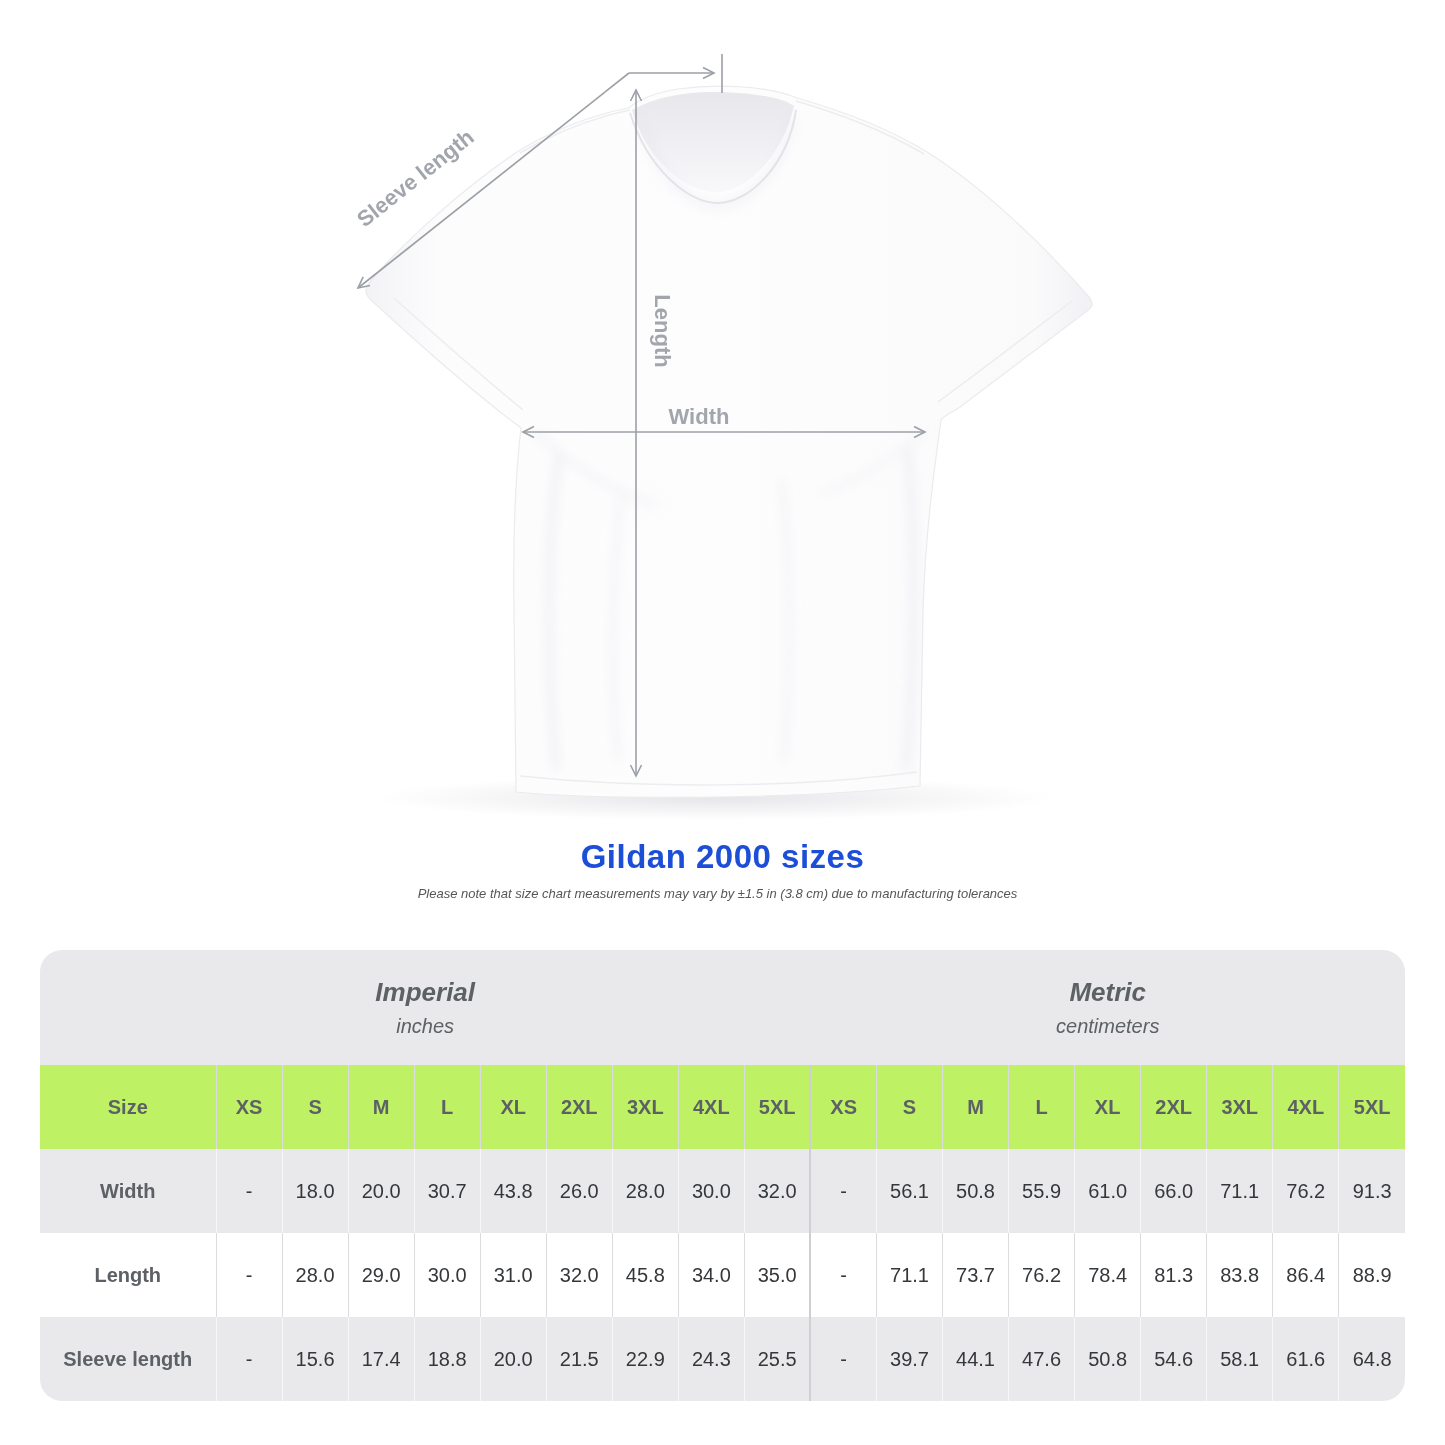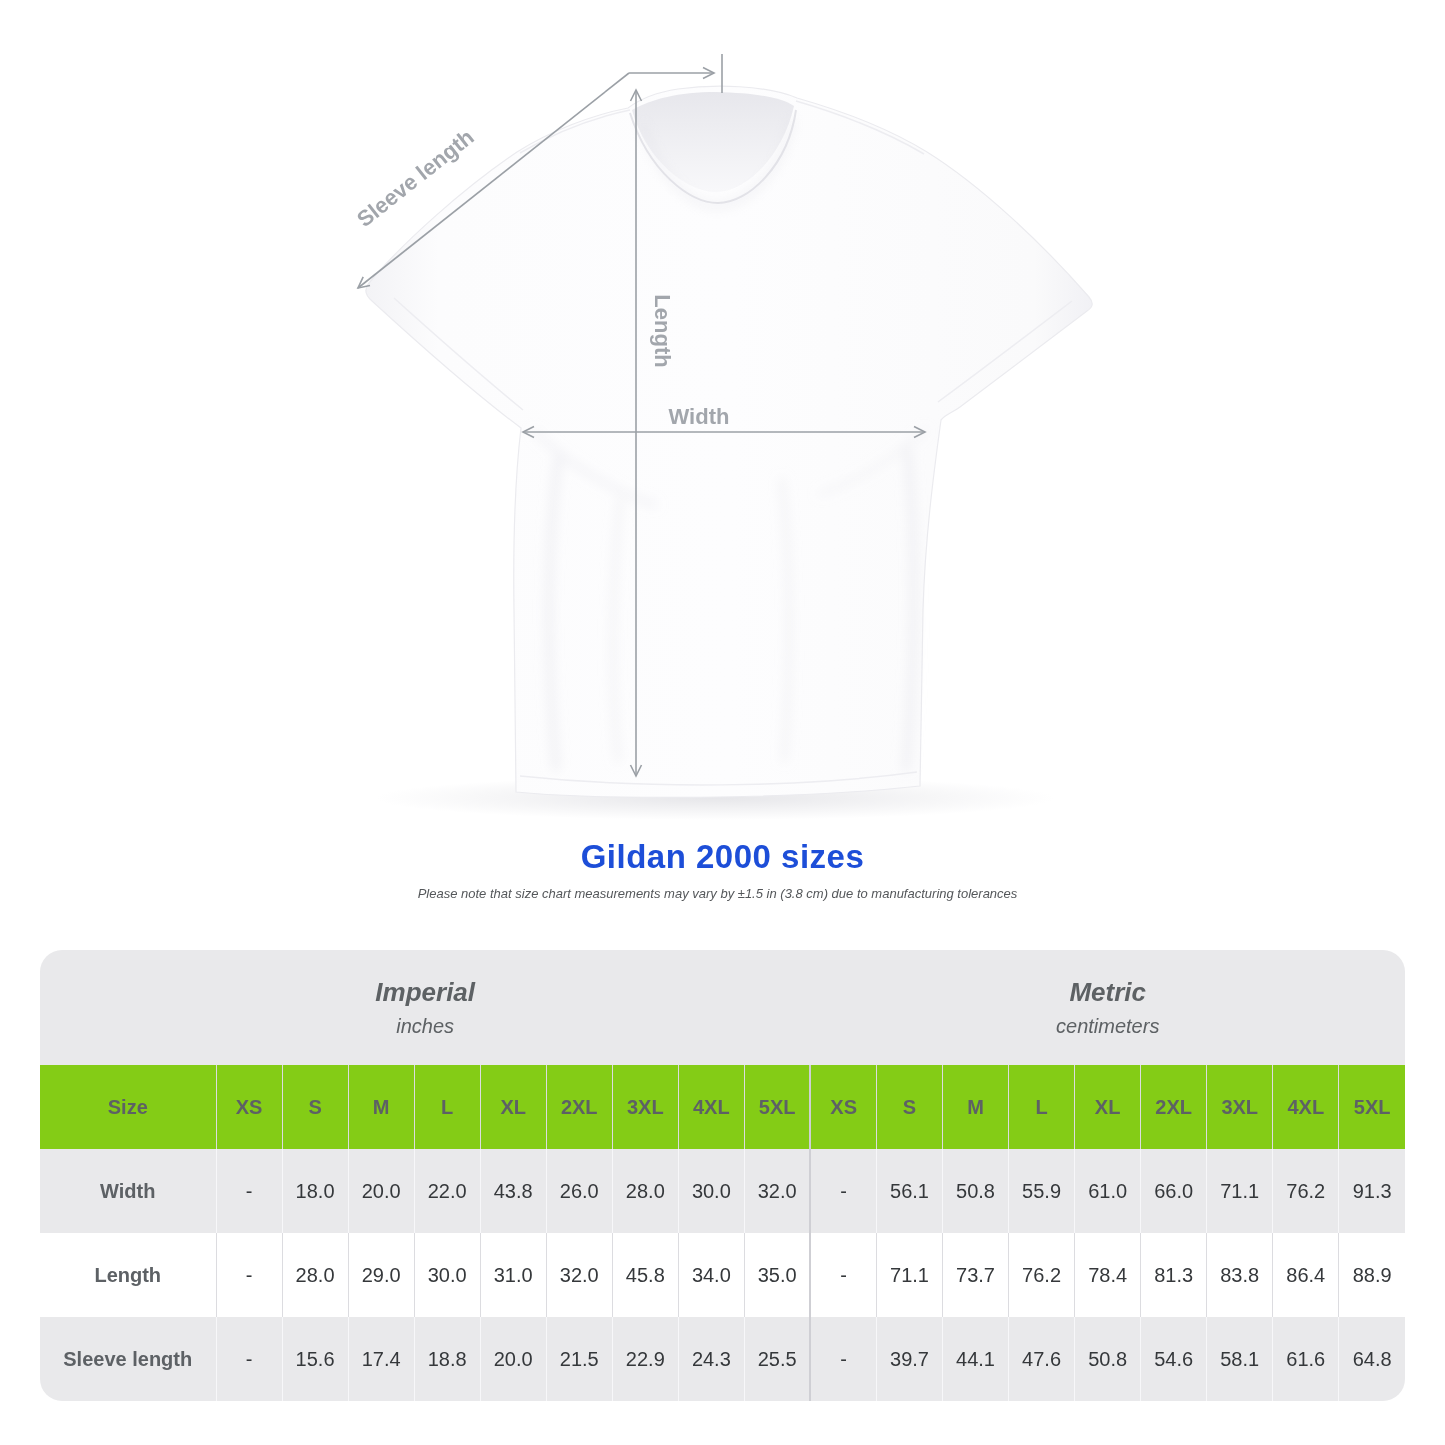--- a/index.html
+++ b/index.html
@@ -18,21 +18,21 @@
   
   .table-wrap{position:absolute;left:40px;top:950px;width:1365px;height:451px;
               border-radius:22px;overflow:hidden;}
   table.sizes{width:100%;height:100%;border-collapse:collapse;table-layout:fixed;}
   table.sizes td,table.sizes th{padding:0;text-align:center;vertical-align:middle;}
 
   tr.r-band td{background:#e9e9eb;height:115px;border:none;margin-top:48px;}
   .u-label{font-style:italic;font-weight:bold;font-size:26px;color:#5d6164;}
   .u-unit{font-style:italic;font-size:20px;color:#5d6164;margin-top:7px;}
 
-  tr.r-head th{background:#84cc16;height:84px;font-weight:bold;font-size:20px;color:#5d6165;
+  tr.r-head th{background:#bef264;height:84px;font-weight:bold;font-size:20px;color:#5d6165;
                border-right:1px solid #dcdce0;}
   tr.r-white td{background:#ffffff;height:84px;border-right:1px solid #dcdce0;}
   tr.r-gray td{background:#e9e9eb;height:84px;border-right:1px solid #f7f7f9;}
   tr.r-head th:last-child,tr.r-white td:last-child,tr.r-gray td:last-child{border-right:none;}
 
   td.lbl,th.lbl{font-weight:bold;font-size:20px;color:#5d6165;}
   td.val{font-size:20px;color:#35383b;font-weight:normal;}
   .mid{border-left:2px solid #cfcfd4 !important;}
 </style>
 </head>
@@ -186,21 +186,21 @@
           <th>3XL</th>
           <th>4XL</th>
           <th>5XL</th>
         </tr>
 
         <tr class="r-gray">
           <td class="lbl">Width</td>
           <td class="val">-</td>
           <td class="val">18.0</td>
           <td class="val">20.0</td>
-          <td class="val">22.0</td>
+          <td class="val">30.7</td>
           <td class="val">43.8</td>
           <td class="val">26.0</td>
           <td class="val">28.0</td>
           <td class="val">30.0</td>
           <td class="val">32.0</td>
           <td class="val mid">-</td>
           <td class="val">56.1</td>
           <td class="val">50.8</td>
           <td class="val">55.9</td>
           <td class="val">61.0</td>

